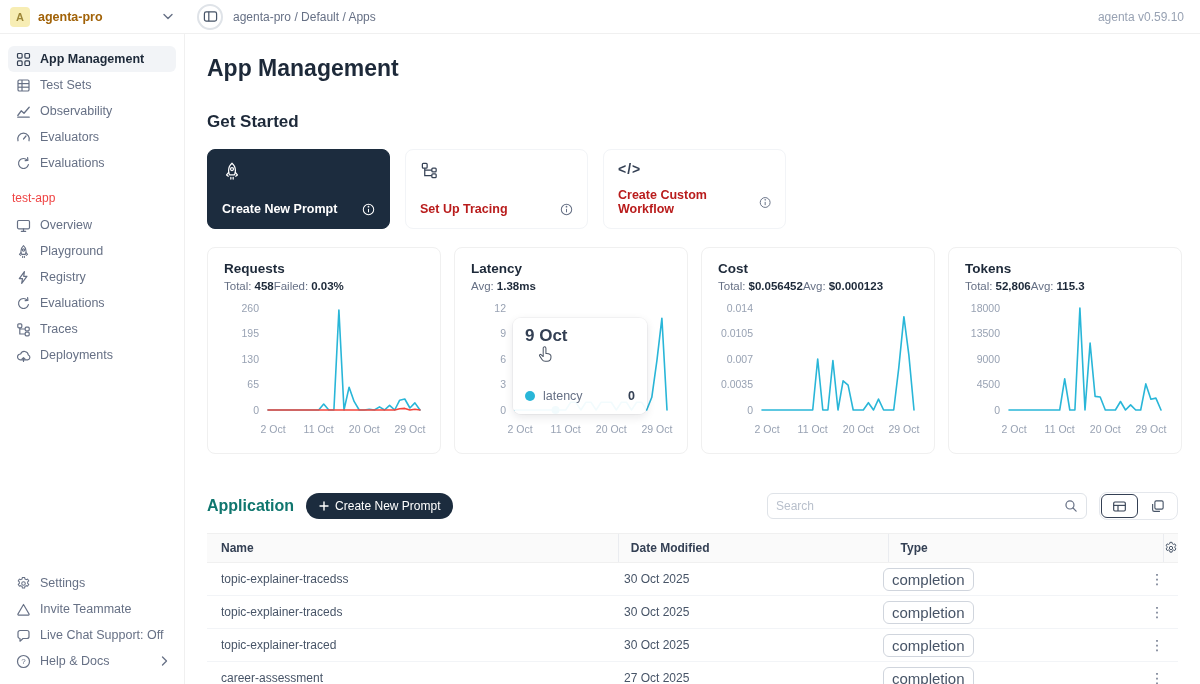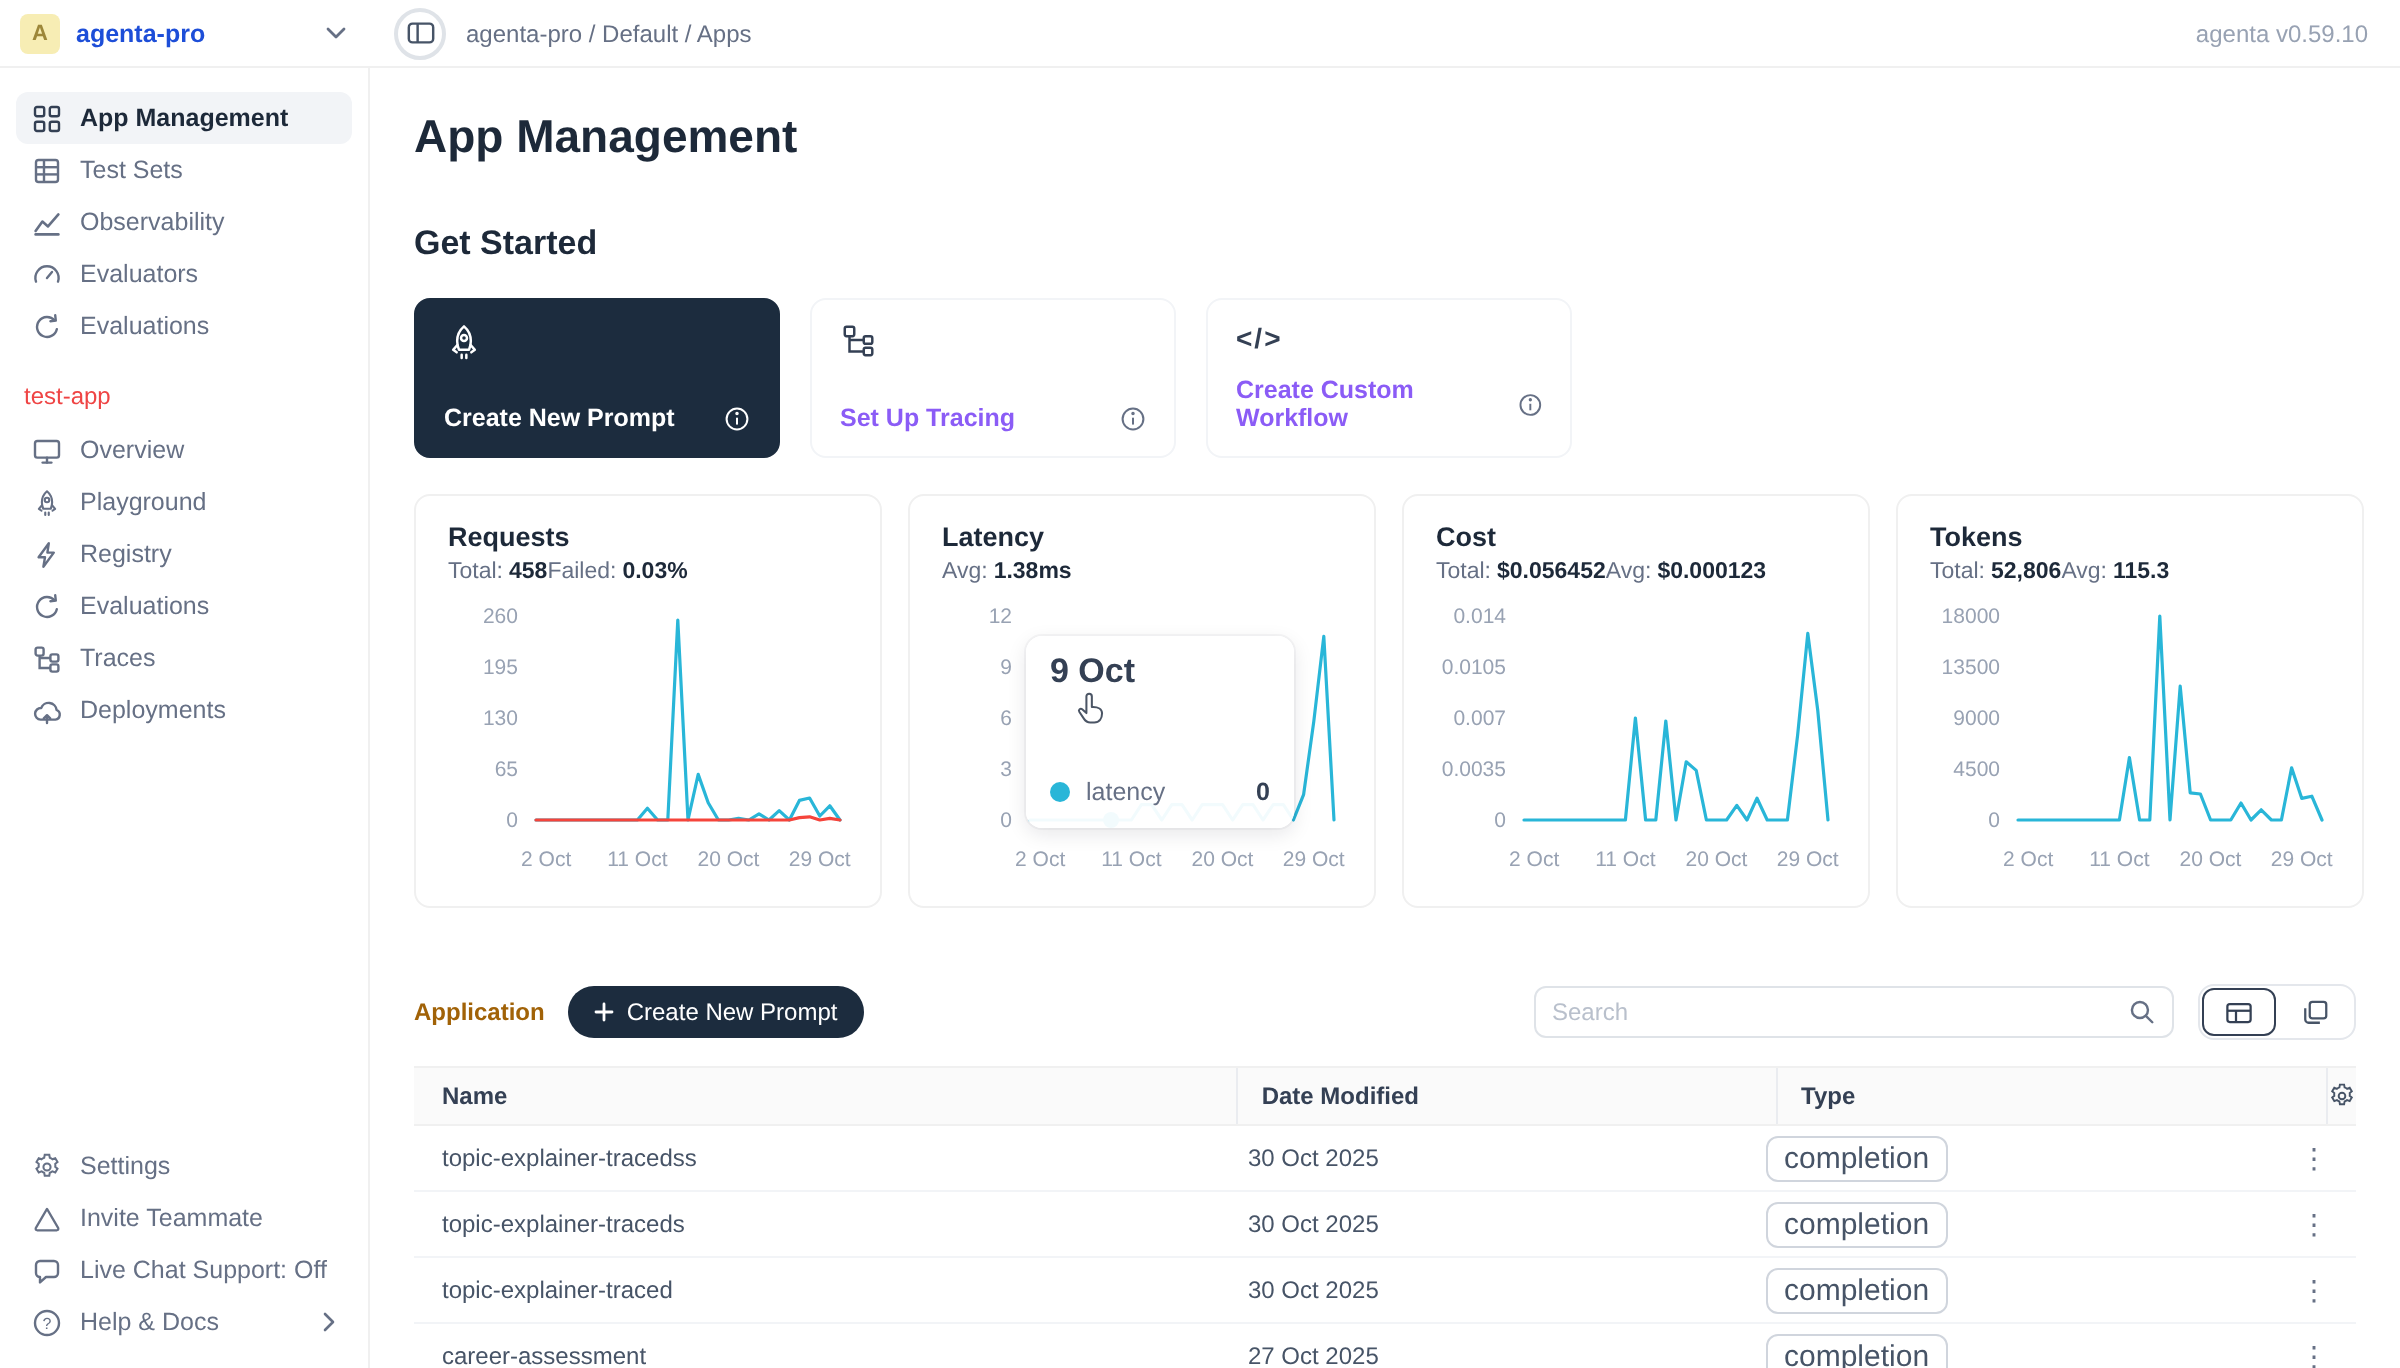--- a/index.html
+++ b/index.html
@@ -7,21 +7,21 @@
   font-family:"Liberation Sans", sans-serif; color:#1d2939; }
 svg { display:block; }
 .chart svg { overflow:visible; }
 
 
 .topbar { position:fixed; top:0; left:0; right:0; height:34px; display:flex; align-items:center;
   border-bottom:1px solid #f0f0f0; background:#fff; z-index:6; }
 .ws { width:185px; display:flex; align-items:center; gap:8px; padding:0 12px 0 10px; cursor:pointer; }
 .avatar { width:20px; height:20px; border-radius:4px; background:#f7edb4; color:#9d8739;
   font-size:11px; font-weight:700; display:flex; align-items:center; justify-content:center; }
-.ws-name { font-size:12.5px; font-weight:600; color:#1d4ed8; flex:1; }
+.ws-name { font-size:12.5px; font-weight:600; color:#a16207; flex:1; }
 .collapse-btn { width:26px; height:26px; margin-left:12px; border-radius:50%;
   border:2px solid #dfe3e8; background:#fff; display:flex; align-items:center; justify-content:center; cursor:pointer; }
 .breadcrumb { margin-left:10px; font-size:12px; color:#667085; cursor:pointer; }
 .version { margin-left:auto; padding-right:16px; font-size:12px; color:#98a2b3; }
 
 
 .sidebar { position:fixed; top:34px; left:0; width:185px; bottom:0; border-right:1px solid #f0f0f0;
   background:#fff; padding:12px 8px 10px; display:flex; flex-direction:column; z-index:5; }
 .side-item { display:flex; align-items:center; gap:9px; height:26px; padding:0 8px; border-radius:6px;
   font-size:12.5px; color:#667085; cursor:pointer; white-space:nowrap; }
@@ -34,21 +34,21 @@
 
 main { position:absolute; top:34px; left:185px; right:0; padding:0 22px; }
 .page-title { font-size:23px; font-weight:700; margin-top:21px; color:#1d2939; }
 .section-title { font-size:17px; font-weight:700; margin-top:30px; color:#1d2939; }
 
 .gs-row { display:flex; gap:15px; margin-top:17px; }
 .gs-card { width:183px; height:80px; border-radius:8px; padding:11px 14px 12px; background:#fff;
   border:1px solid #f2f4f7; display:flex; flex-direction:column; justify-content:space-between; cursor:pointer; }
 .gs-card.dark { background:#1c2c3e; border-color:#1c2c3e; }
 .gs-foot { display:flex; align-items:center; justify-content:space-between; font-size:12.5px;
-  font-weight:600; color:#8b5cf6; }
+  font-weight:600; color:#b91c1c; }
 .gs-card.dark .gs-foot { color:#fff; }
 .code-glyph { font-size:14px; font-weight:700; color:#344054; letter-spacing:1px; }
 
 .stats-row { display:flex; gap:13px; margin-top:18px; }
 .stat-card { flex:1; border:1px solid #f0f0f0; border-radius:8px; padding:13px 16px; height:207px;
   position:relative; background:#fff; }
 .stat-title { font-size:13.5px; font-weight:700; color:#1d2939; }
 .stat-line { display:flex; margin-top:4px; font-size:11.5px; color:#667085; }
 .stat-line b { color:#1d2939; margin-left:3px; font-weight:700; }
 .chart { margin-top:6px; cursor:crosshair; }
@@ -57,21 +57,21 @@
   background:rgba(255,255,255,.94); border-radius:8px; padding:8px 12px; z-index:3;
   box-shadow:0 3px 10px rgba(16,24,40,.10), 0 0 0 1px rgba(16,24,40,.04); }
 .tt-date { font-size:17px; font-weight:600; color:#344054; }
 .tt-cursor { position:absolute; left:24px; top:28px; }
 .tt-row { position:absolute; left:12px; right:12px; bottom:11px; display:flex; align-items:center;
   gap:8px; font-size:12.5px; color:#667085; }
 .tt-dot { width:10px; height:10px; border-radius:50%; background:#29b6d8; }
 .tt-val { margin-left:auto; color:#344054; font-weight:600; }
 
 .app-header { display:flex; align-items:center; margin-top:38px; gap:12px; }
-.app-title { font-size:12px; font-weight:700; color:#a16207; }
+.app-title { font-size:16px; font-weight:700; color:#0f766e; }
 .pill-btn { display:flex; align-items:center; gap:6px; background:#1c2c3e; color:#fff; border:none;
   border-radius:14px; height:26px; padding:0 13px; font-size:12px; font-family:inherit; cursor:pointer; }
 .search { margin-left:auto; width:320px; height:26px; border:1px solid #dfe3e8; border-radius:6px;
   display:flex; align-items:center; padding:0 8px; background:#fff; }
 .search input { border:none; outline:none; flex:1; font-size:12px; font-family:inherit; color:#344054; background:transparent; }
 .search input::placeholder { color:#b9c0cc; }
 .segmented { display:flex; border:1px solid #e4e7ec; border-radius:8px; height:28px; padding:1px; gap:1px; }
 .seg-btn { width:37px; display:flex; align-items:center; justify-content:center; border-radius:6px;
   cursor:pointer; color:#475467; border:1.5px solid transparent; }
 .seg-btn.active { border-color:#344054; }

